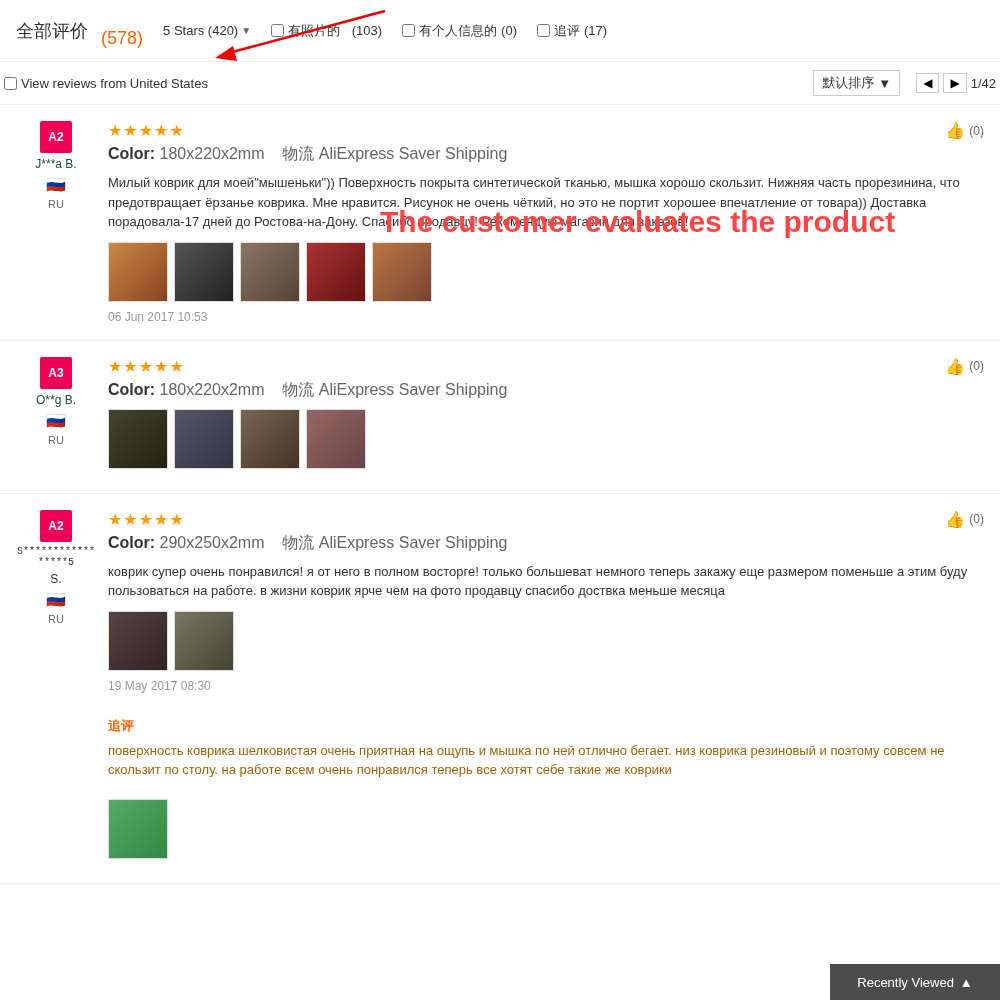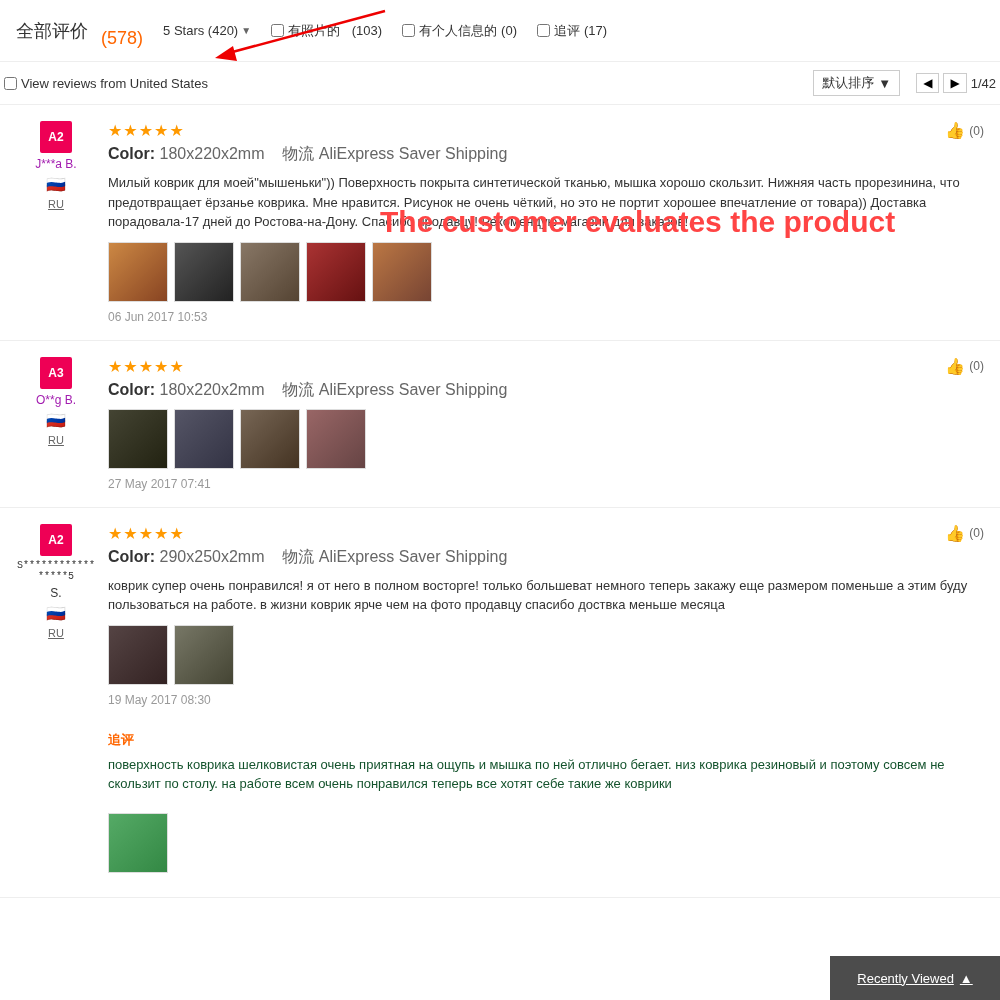--- a/index.html
+++ b/index.html
@@ -134,32 +134,31 @@
       justify-content: center;
       font-size: 12px;
       font-weight: bold;
       color: #fff;
     }
 
     .avatar-a2 { background: #e05; }
 
     .reviewer-name {
       font-size: 12px;
-      color: #a21caf;
+      color: #14532d;
       text-align: left;
     }
 
     .flag {
       font-size: 16px;
     }
 
     .country {
       font-size: 11px;
       color: #666;
-      text-decoration: underline;
     }
 
     .review-content {
       flex: 1;
     }
 
     .stars {
       display: flex;
       gap: 1px;
       margin-bottom: 4px;
@@ -265,40 +264,39 @@
 
     .followup-label {
       color: #ff6600;
       font-size: 13px;
       font-weight: bold;
       margin-bottom: 6px;
     }
 
     .followup-text {
       font-size: 13px;
-      color: #14532d;
+      color: #a16207;
       line-height: 1.5;
       margin-bottom: 19px;
     }
 
     .recently-viewed-bar {
       position: fixed;
       bottom: 0;
       right: 0;
       width: 170px;
-      height: 44px;
+      height: 36px;
       background: rgba(0,0,0,0.7);
       color: #fff;
       display: flex;
       align-items: center;
       justify-content: center;
       gap: 6px;
       font-size: 13px;
       cursor: pointer;
-      text-decoration: underline;
     }
 
     .review-item-third .reviewer-name-long {
       font-size: 10px;
       color: #333;
       text-align: center;
       word-break: break-all;
       max-width: 78px;
     }
 
@@ -435,21 +433,20 @@
         &nbsp;&nbsp;
         <span>物流</span>
         <span>AliExpress Saver Shipping</span>
       </div>
       <div class="review-images">
         <div class="review-img review-img-6"></div>
         <div class="review-img review-img-7"></div>
         <div class="review-img review-img-8"></div>
         <div class="review-img review-img-9"></div>
       </div>
-      <div class="review-date">27 May 2017 07:41</div>
     </div>
   </div>
 
   <div class="review-item review-item-third">
     <div class="reviewer-info">
       <div class="reviewer-avatar avatar-a2">A2</div>
       <div class="reviewer-name-long reviewer-name" style="font-size:10px;word-break:break-all;max-width:78px;text-align:center;font-family:Liberation Mono, monospace;">S*****************5</div>
       <div style="font-size:12px;color:#333;">S.</div>
       <div class="flag">🇷🇺</div>
       <div class="country">RU</div>

